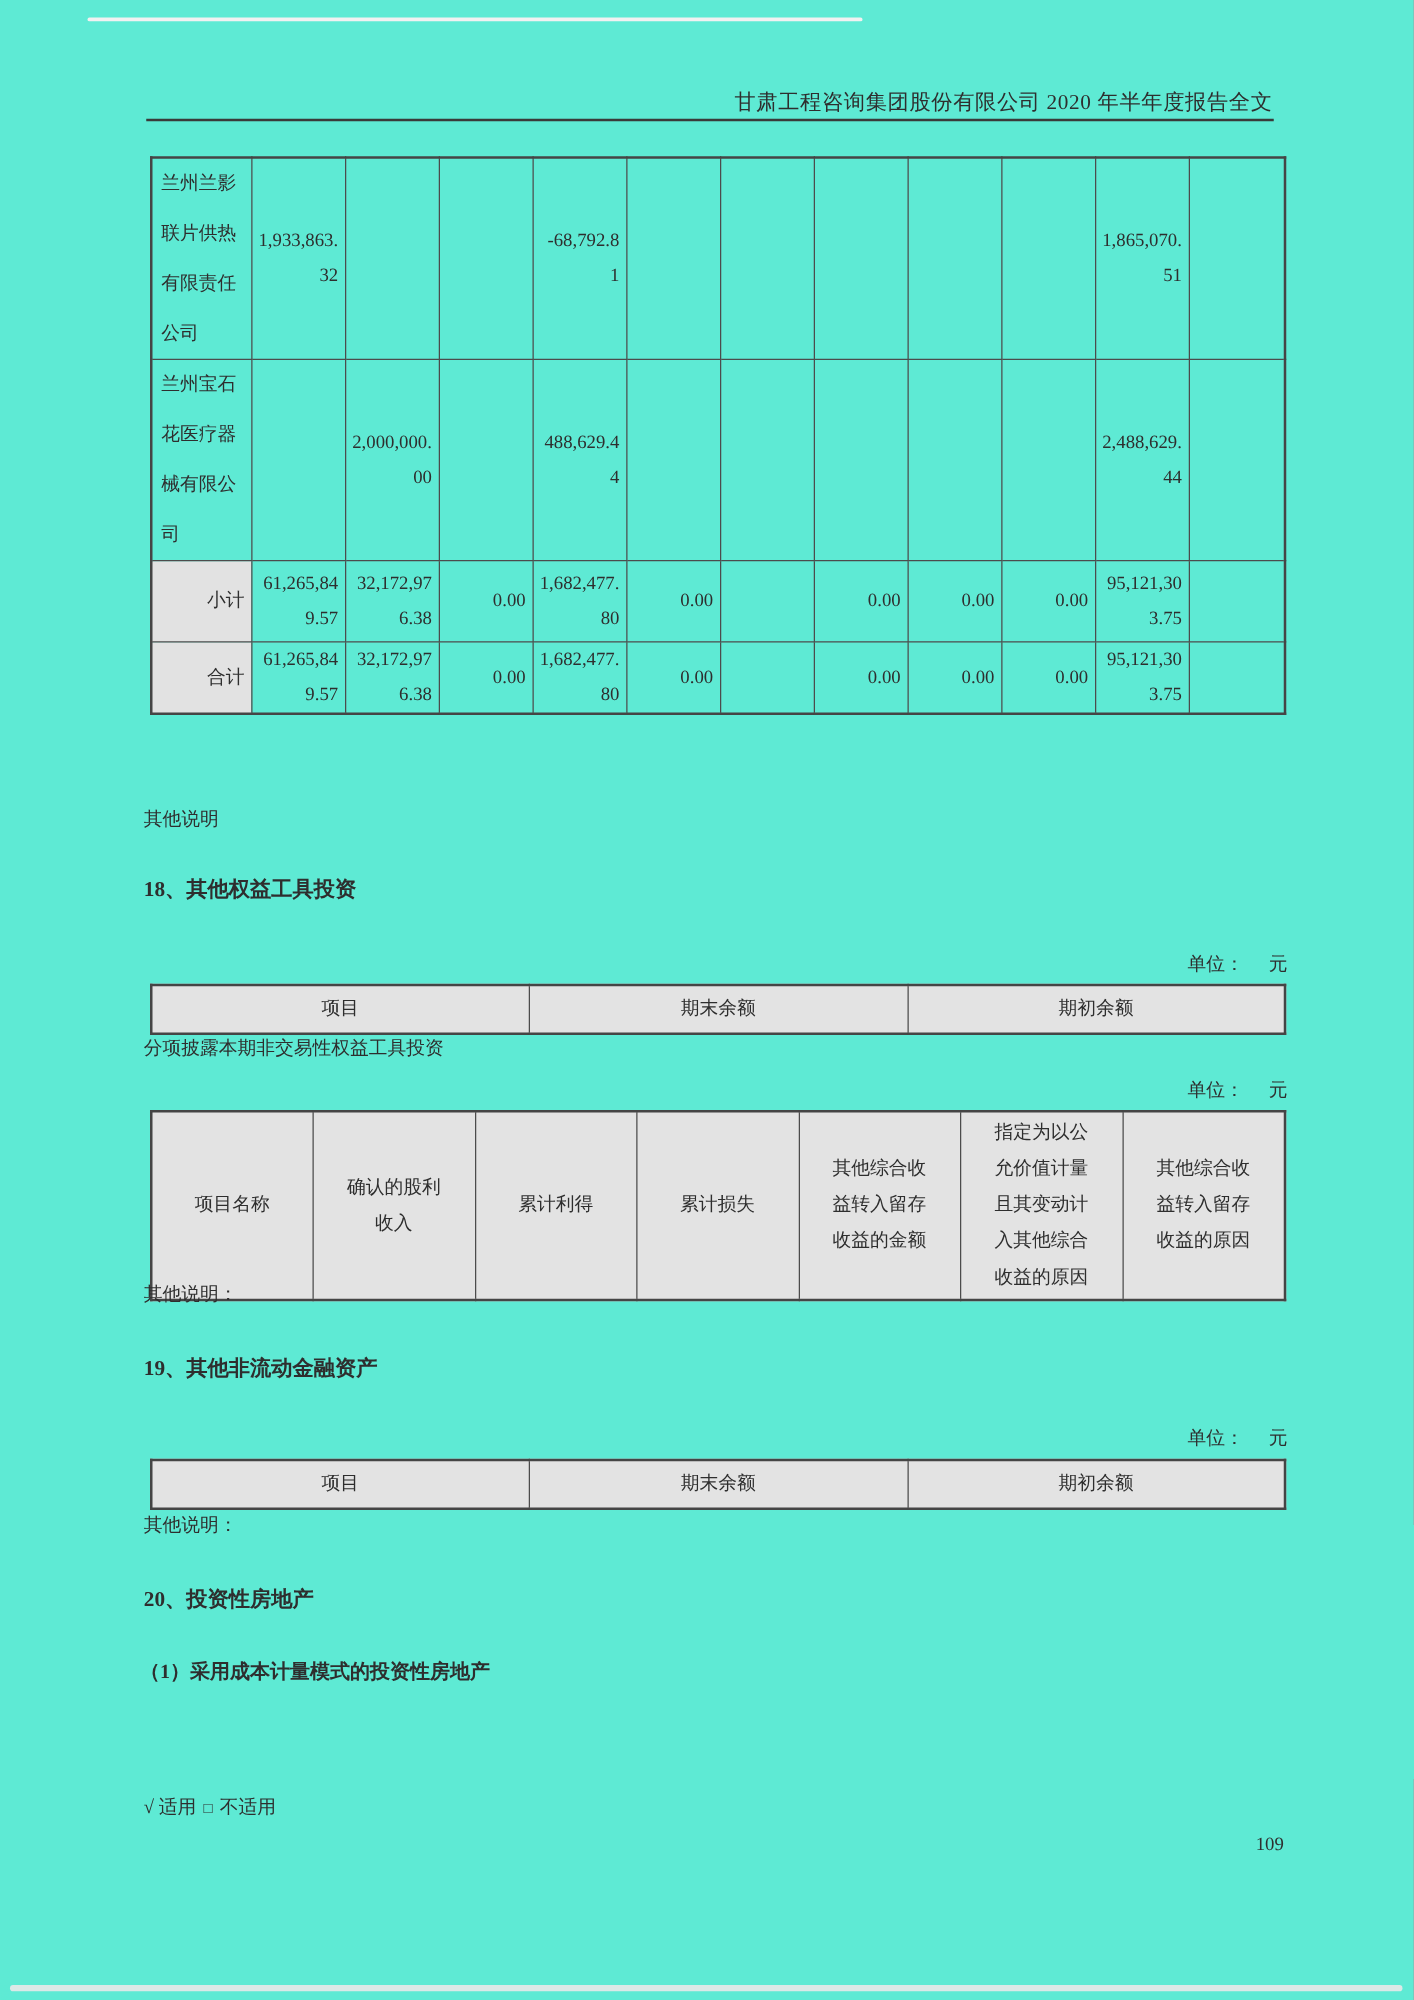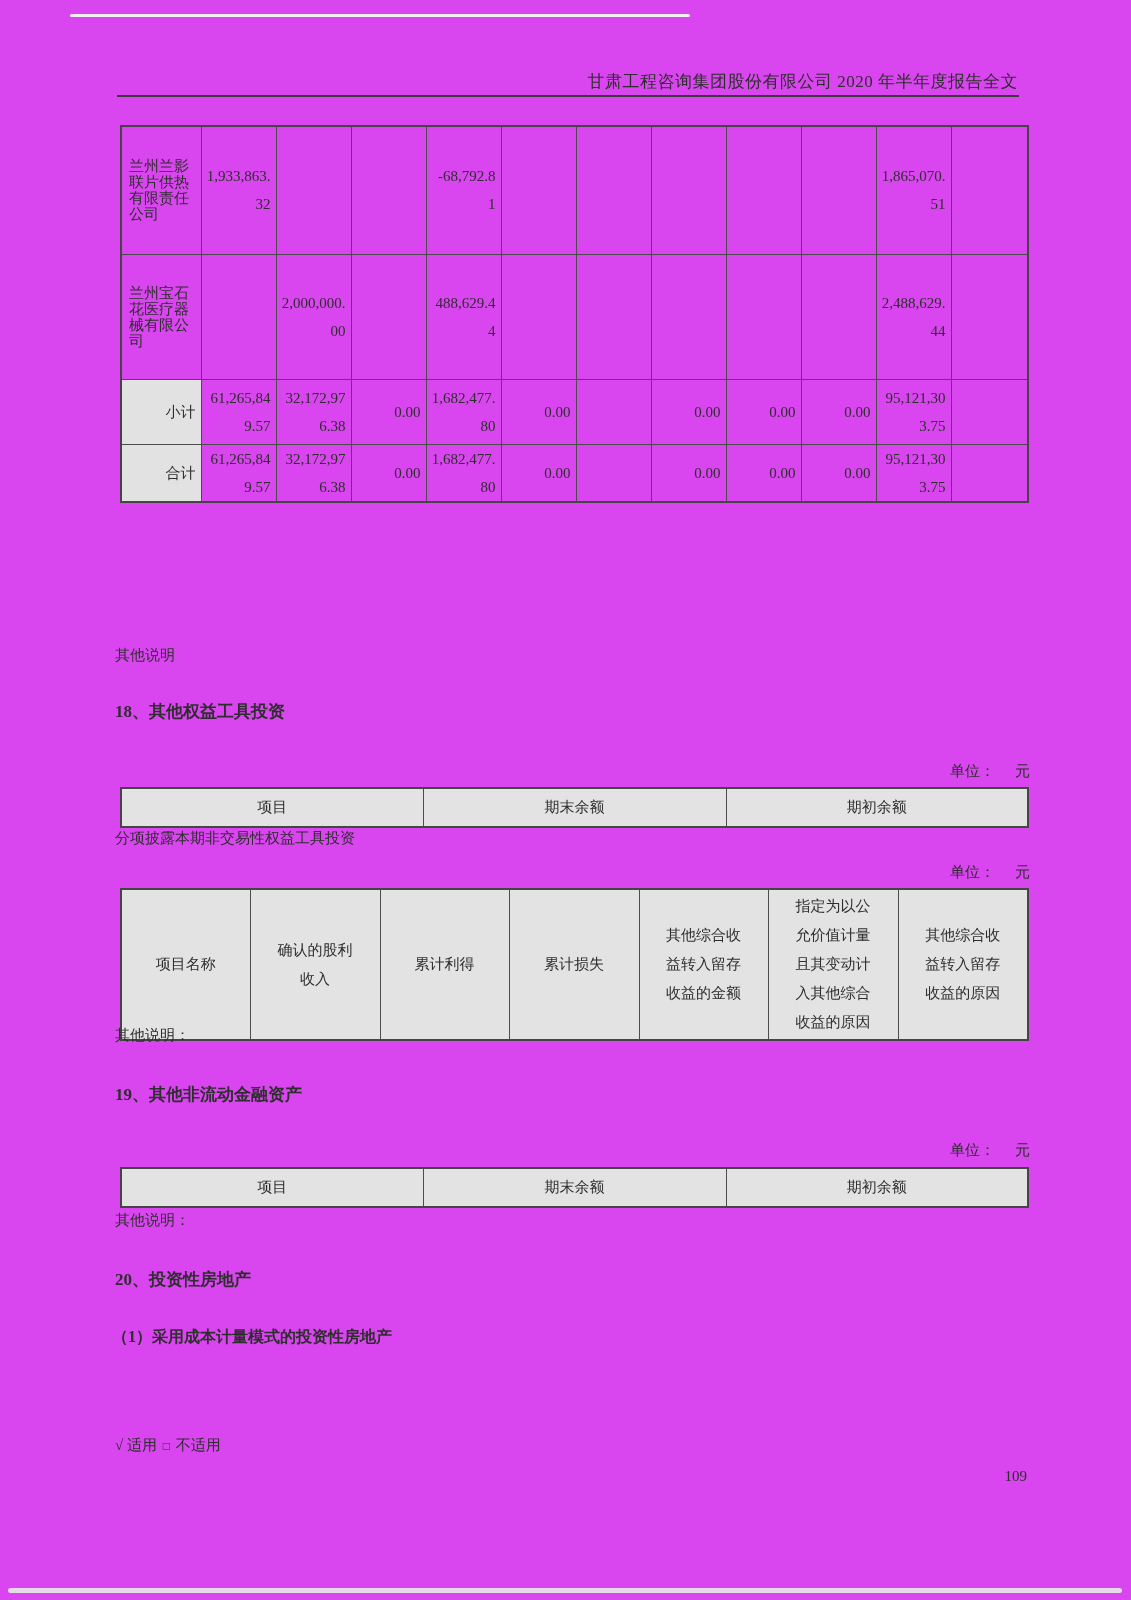--- a/index.html
+++ b/index.html
@@ -1,39 +1,39 @@
 <!DOCTYPE html>
 <html><head>
 <meta charset="utf-8">
 <style>
   html,body { margin:0; padding:0; background:#9a9a9a; }
   .page {
     position:relative;
     width:1131px; height:1600px;
     margin:0 auto;
-    background:#d946ef;
+    background:#5eead4;
     font-family:"Liberation Serif","DejaVu Serif",serif;
     color:#2e2e2e;
     overflow:hidden;
   }
   
   .header-title {
     position:absolute; top:70px; right:113px;
     font-size:17px; letter-spacing:0.5px; white-space:nowrap;
   }
   .header-rule {
     position:absolute; top:95px; left:117px;
     width:902px; height:2px; background:#3a3a3a;
   }
   
   table { position:absolute; border-collapse:collapse; table-layout:fixed; }
   .main-table { left:120px; top:125px; width:907px; border:2px solid #454545; }
   .main-table td, .main-table th { border:1px solid #4c4c4c; vertical-align:middle; font-weight:normal; }
   .main-table .lbl {
-    text-align:left; padding:0 5px 0 7px; font-size:15px; line-height:16px;
+    text-align:left; padding:0 5px 0 7px; font-size:15px; line-height:40px;
     word-break:break-all;
   }
   .main-table .num {
     text-align:right; padding:0 5px; font-size:15px; line-height:28px;
     word-break:break-all;
   }
   .main-table tr.total .lbl { background:#e2e2e2;text-align:right; }
   
   .hdr-table { left:120px; width:907px; border:2px solid #454545; background:#e3e3e3; }
   .hdr-table th {

